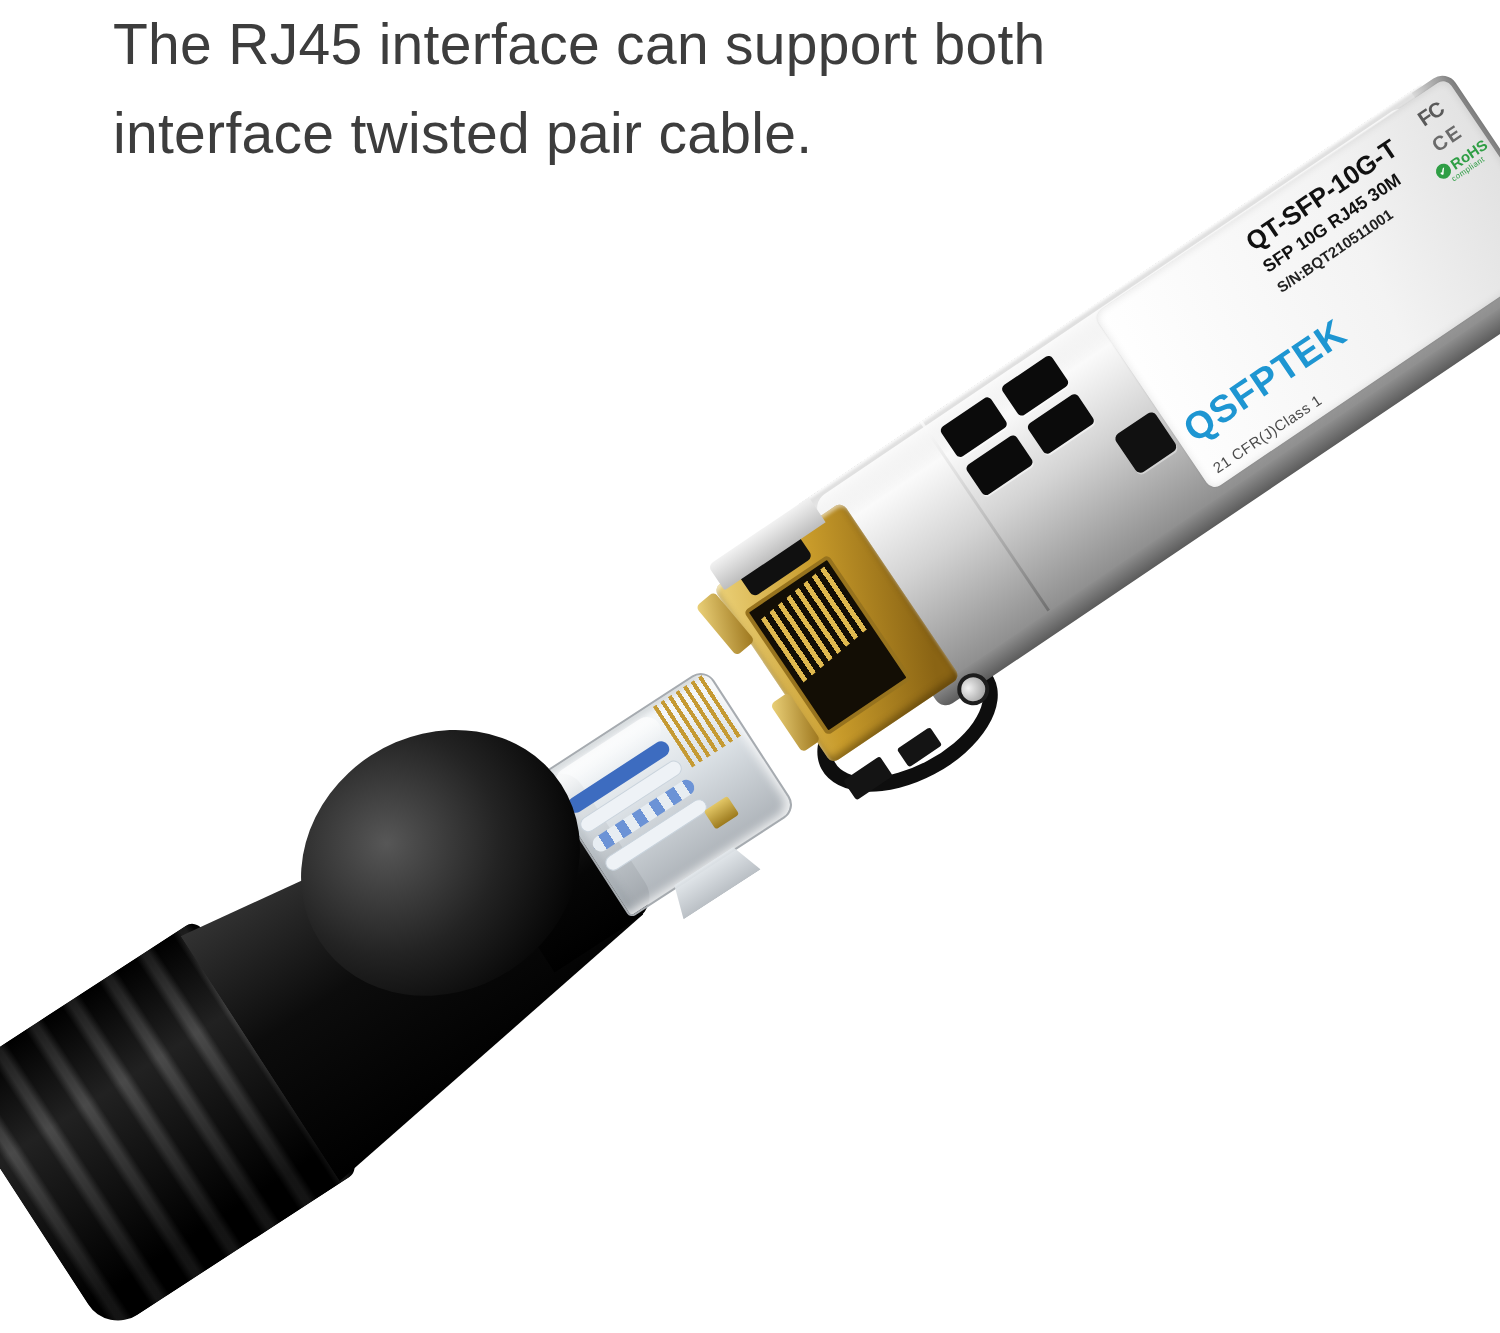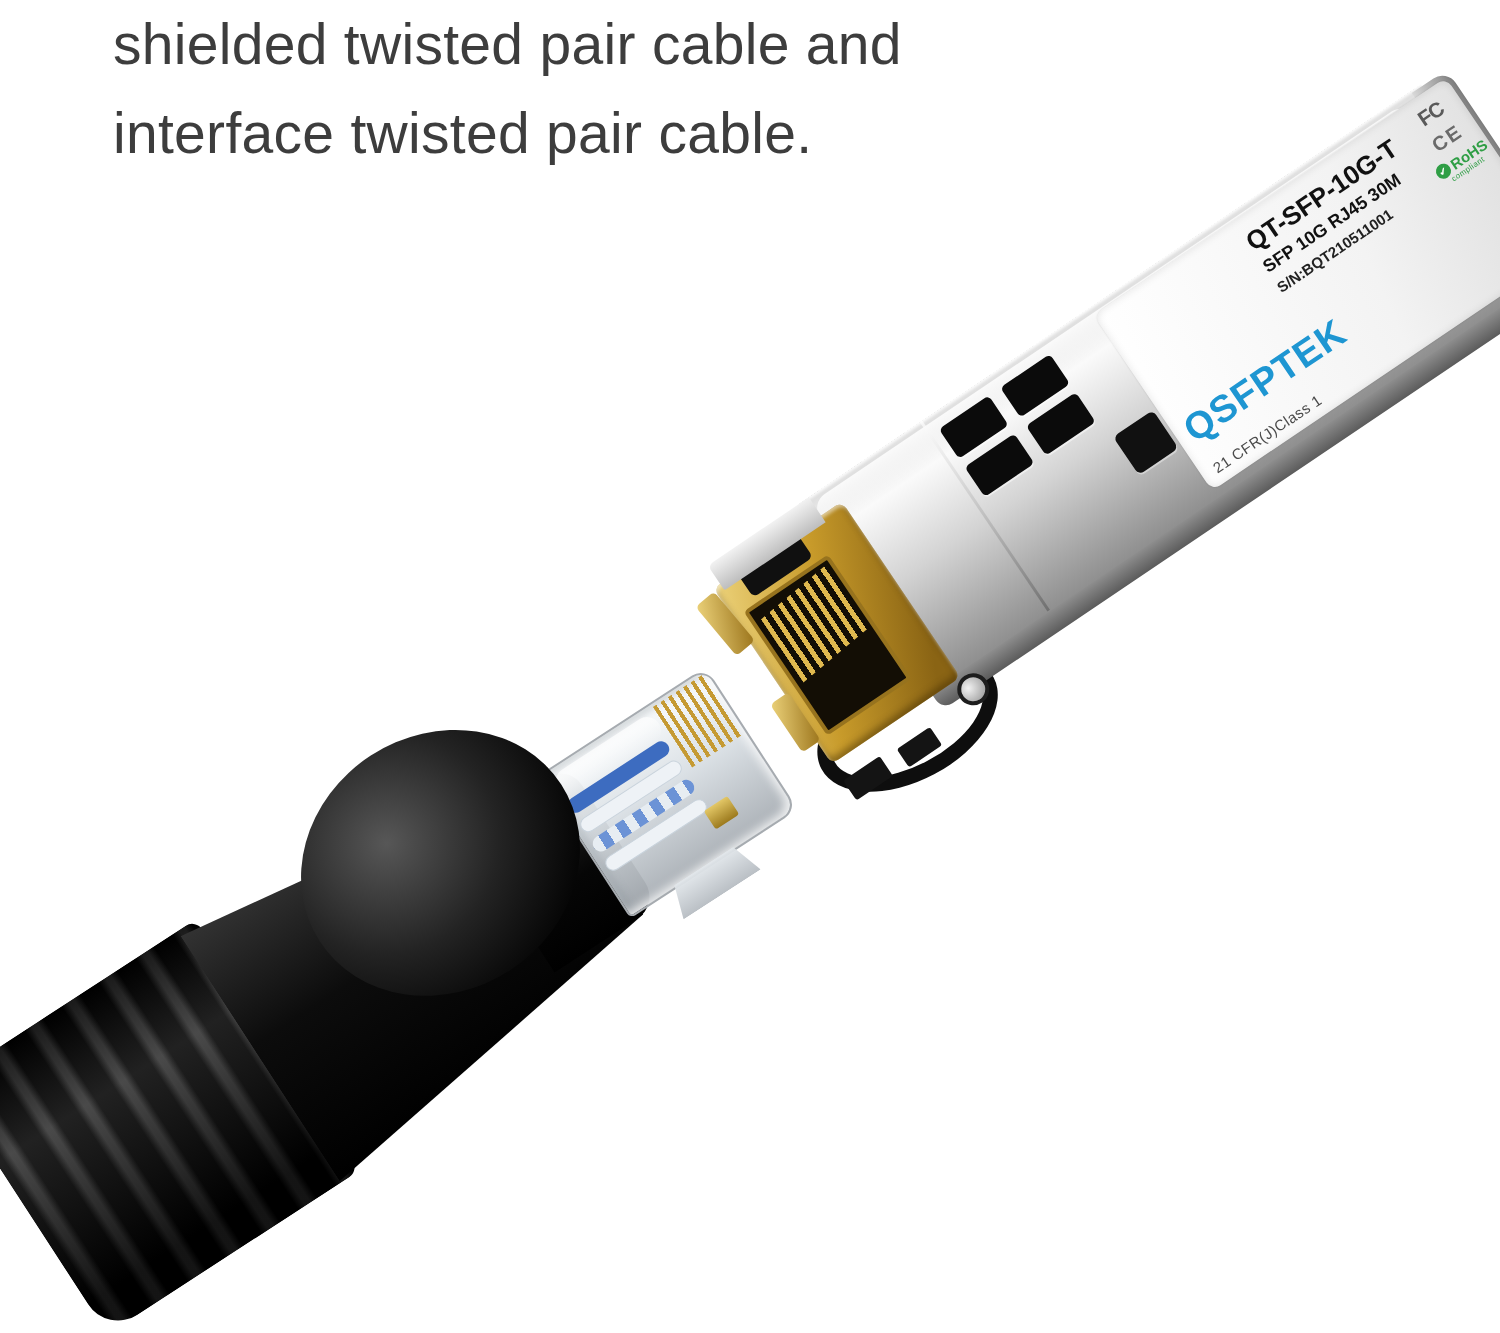--- a/index.html
+++ b/index.html
@@ -113,21 +113,21 @@
     clip-path:polygon(12% 0,88% 0,100% 100%,0 100%); }
   .boot-dome { left:372px; top:-22px; width:288px; height:256px; border-radius:50%;
     background:radial-gradient(ellipse at 38% 32%,#575757 0%,#232323 45%,#050505 78%); }
 </style>
 </head>
 <body>
 
 <div class="stage">
 
   <div class="caption">
-    <span>shielded twisted pair cable and</span>
+    <span>The RJ45 interface can support both</span>
     <span>interface twisted pair cable.</span>
   </div>
 
   <div class="sfp">
     <div class="bail"></div>
     <div class="sfp-body"></div>
     <div class="sfp-under"></div>
     <div class="sfp-back"></div>
     <div class="sfp-sheen"></div>
     <div class="sfp-seam"></div>

